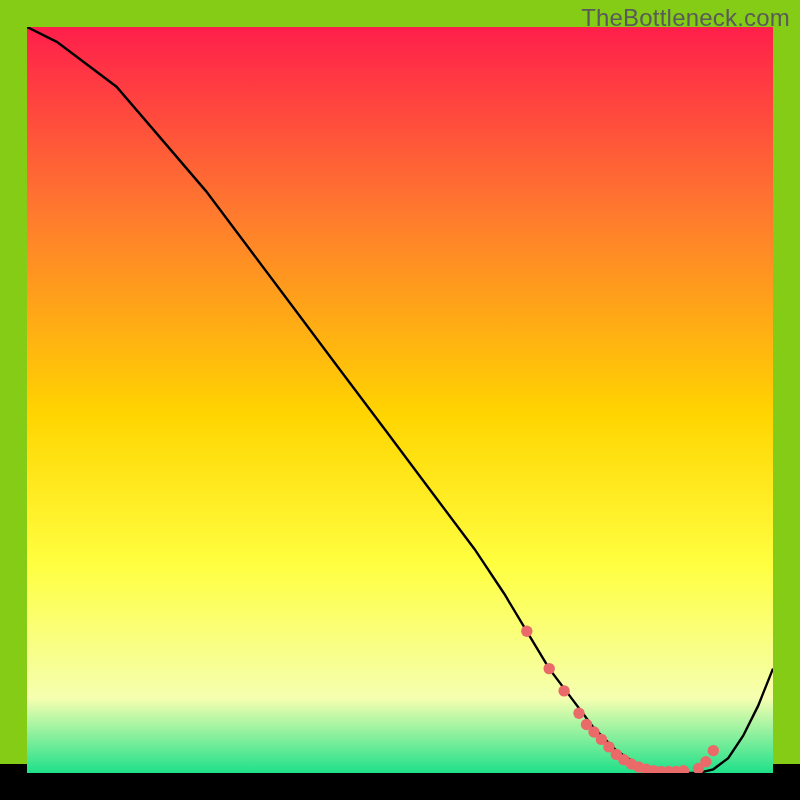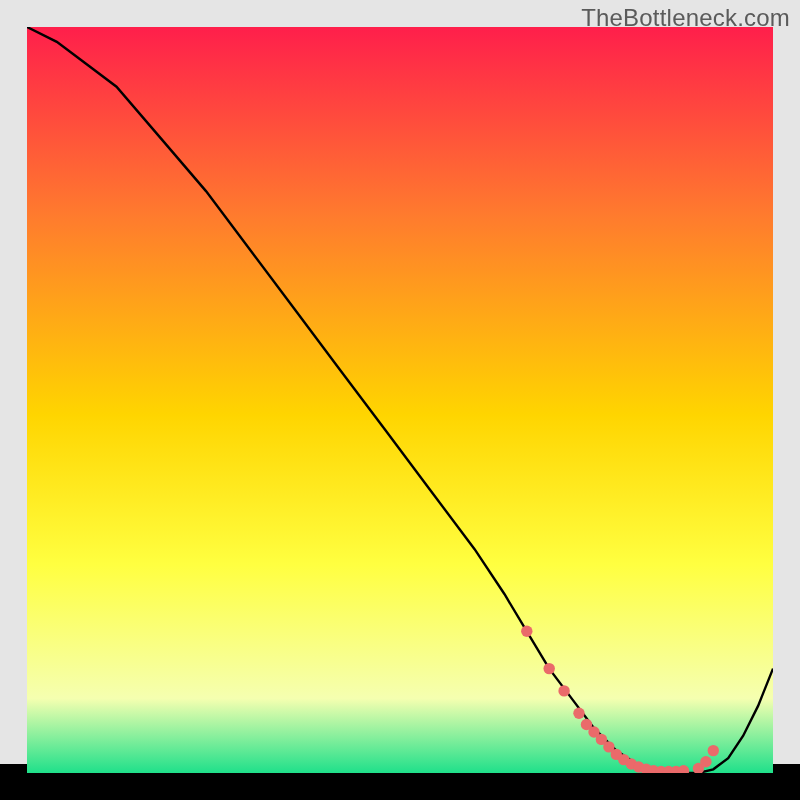--- a/index.html
+++ b/index.html
@@ -8,21 +8,21 @@
     width: 800px;
     height: 800px;
     background: #000;
     overflow: hidden;
     font-family: Arial, Helvetica, sans-serif;
   }
   .frame {
     position: relative;
     width: 800px;
     height: 764px;
-    background: #e5e5e5;
+    background: #84cc16;
   }
   .watermark {
     position: absolute;
     top: 4px;
     right: 10px;
     color: #5a5a5a;
     font-size: 24px;
     font-weight: 400;
     letter-spacing: 0.2px;
     z-index: 10;

